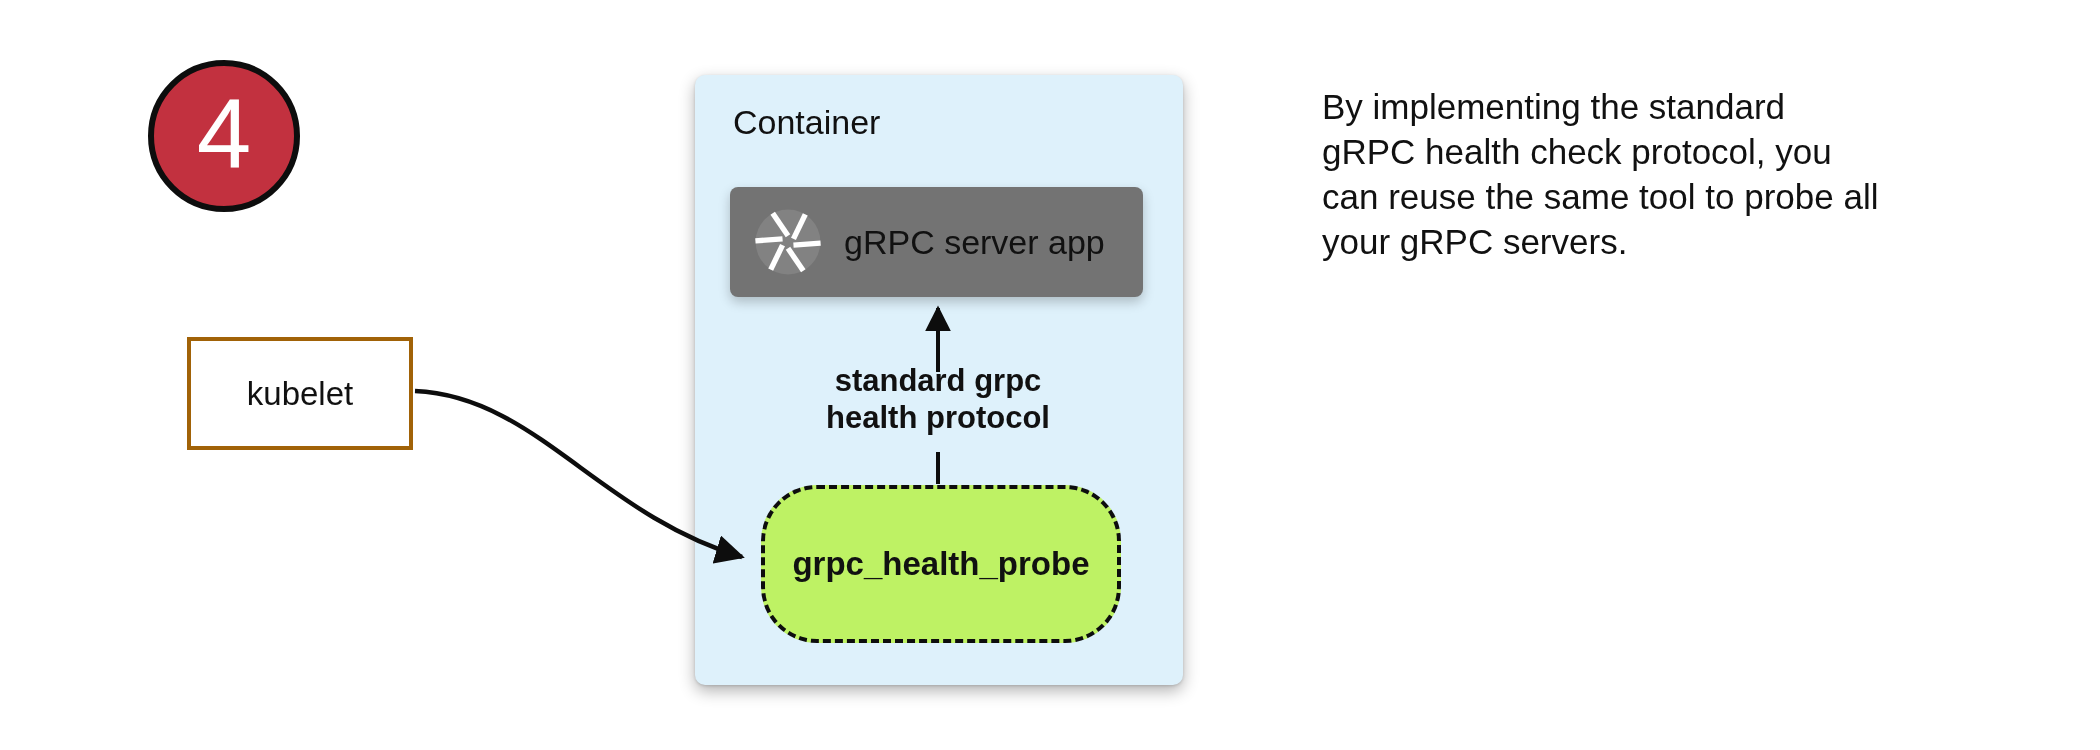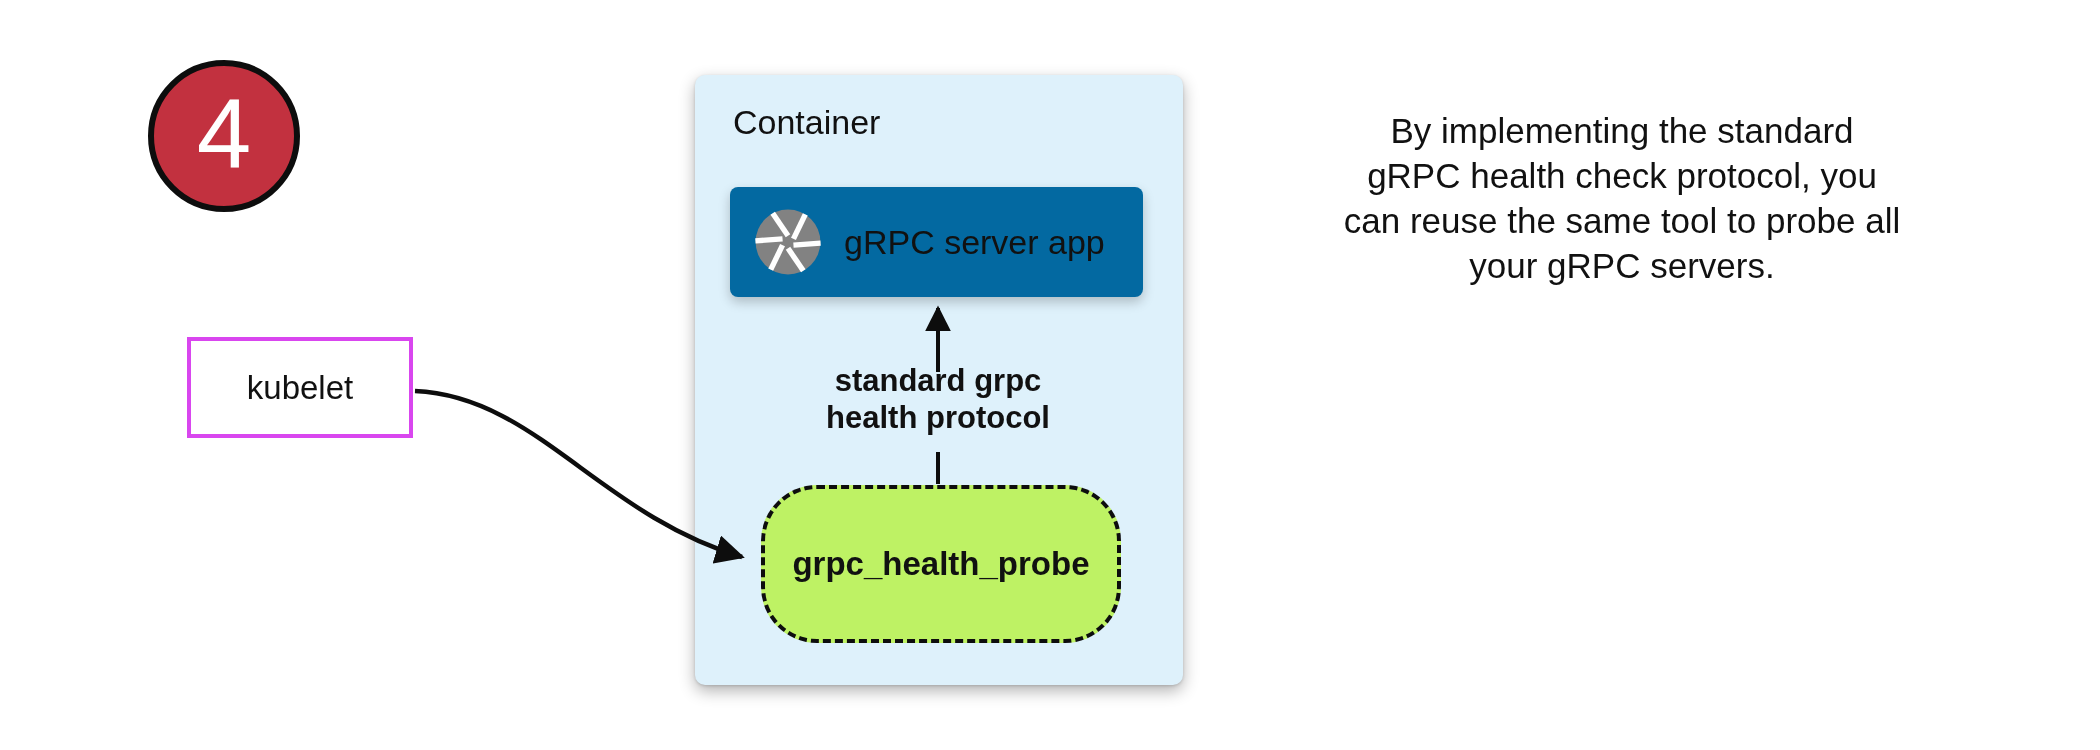--- a/index.html
+++ b/index.html
@@ -46,21 +46,21 @@
     position: absolute;
     left: 38px; top: 28px;
     font-size: 34px;
   }
 
   
   .server-box {
     position: absolute;
     left: 730px; top: 187px;
     width: 413px; height: 110px;
-    background: #0369a1;
+    background: #737373;
     border-radius: 8px;
     box-shadow: 0 5px 12px rgba(0,0,0,0.22);
     display: flex; align-items: center;
     padding-left: 22px;
     box-sizing: border-box;
     gap: 20px;
     z-index: 2;
   }
   .server-box .label { font-size: 34px; }
 
@@ -77,23 +77,23 @@
     align-items: center; justify-content: center;
     z-index: 2;
   }
   .probe-box .title { font-size: 33px; font-weight: bold; line-height: 40px; }
   .probe-box .subtitle { font-size: 33px; line-height: 40px; }
 
   
   .kubelet-box {
     position: absolute;
     left: 187px; top: 337px;
-    width: 226px; height: 101px;
+    width: 226px; height: 113px;
     background: #ffffff;
-    border: 4px solid #d946ef;
+    border: 4px solid #a16207;
     box-sizing: border-box;
     display: flex; align-items: center; justify-content: center;
     z-index: 2;
   }
   .kubelet-box .label { font-size: 33px; }
 
   
   .exec-probe-label {
     position: absolute;
     left: 452px; top: 417px;
@@ -113,27 +113,26 @@
     font-size: 31px;
     line-height: 37px;
     white-space: pre-line;
     z-index: 2;
     font-weight: bold;
   }
 
   
   .note-text {
     position: absolute;
-    left: 1322px; top: 108px;
+    left: 1322px; top: 84px;
     width: 600px;
     font-size: 35px;
     line-height: 45px;
     white-space: pre-line;
     z-index: 2;
-    text-align: center;
   }
 
   
   .arrows {
     position: absolute;
     left: 0; top: 0;
     z-index: 1;
     pointer-events: none;
   }
 </style>

